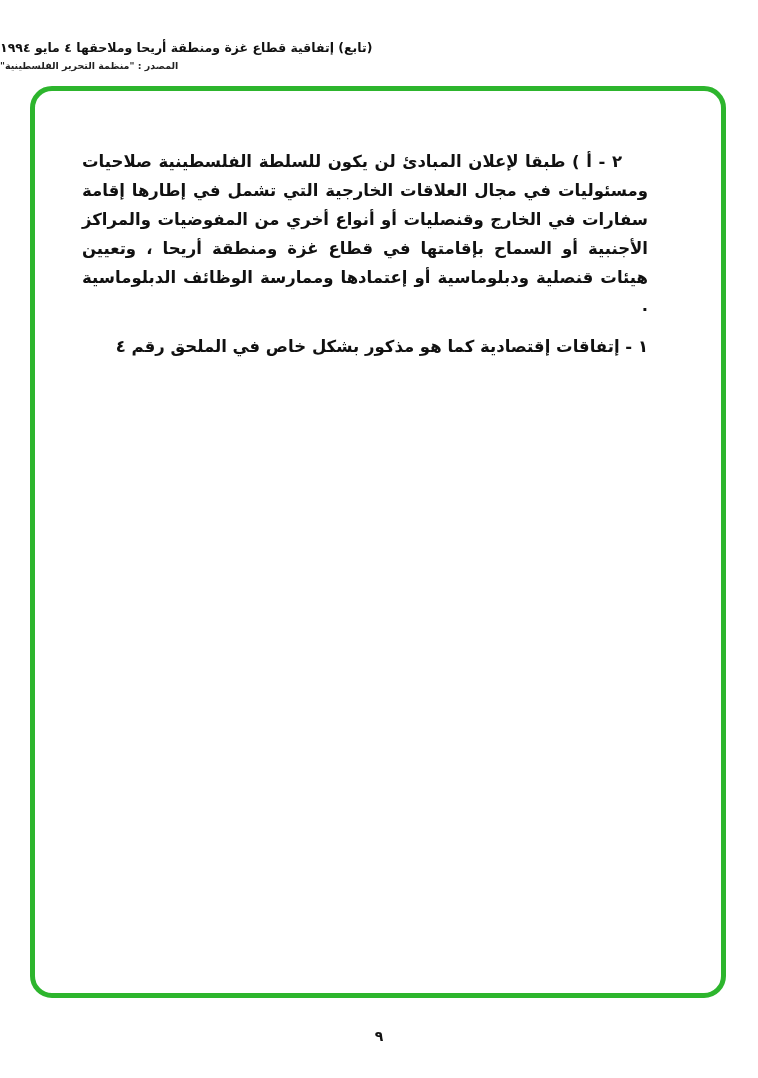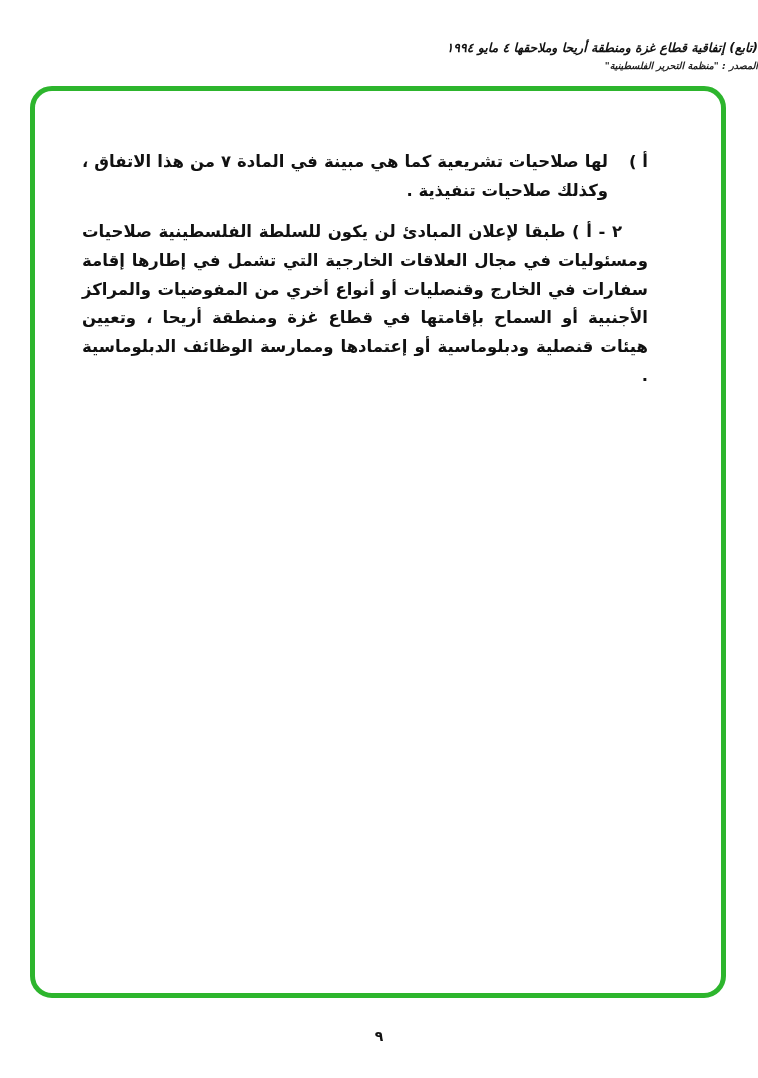--- a/index.html
+++ b/index.html
@@ -12,23 +12,22 @@
     background: #ffffff;
     font-family: "DejaVu Sans", sans-serif;
     color: #111;
     overflow: hidden;
   }
   .header {
     position: absolute;
     top: 40px;
     left: 0;
     width: 100%;
-    text-align: right;
+    text-align: left;
     direction: rtl;
-    font-style: italic;
   }
   .header-title {
     font-size: 12.5px;
     font-weight: 700;
     letter-spacing: 0.2px;
   }
   .header-source {
     margin-top: 5px;
     font-size: 9.5px;
     font-weight: 700;
@@ -84,33 +83,34 @@
 
   <div class="header">
     <div class="header-title">(تابع) إتفاقية قطاع غزة ومنطقة أريحا وملاحقها  ٤ مايو ١٩٩٤</div>
     <div class="header-source">المصدر :  "منظمة التحرير الفلسطينية"</div>
   </div>
 
   <div class="frame"></div>
 
   <div class="doc-body">
 
-    <p class="para hang">
-      <span class="marker">أ )</span><span>لها صلاحيات تشريعية كما هي مبينة في المادة ٧ من هذا الاتفاق ، وكذلك صلاحيات تنفيذية .</span>
-    </p>
 
 
 
 
     <p class="para first-indent">
       <span class="marker-inline">٢ - أ )</span>
       <span>طبقا لإعلان المبادئ لن يكون للسلطة الفلسطينية صلاحيات ومسئوليات في مجال العلاقات الخارجية التي تشمل في إطارها إقامة سفارات في الخارج وقنصليات أو أنواع أخري من المفوضيات والمراكز الأجنبية أو السماح بإقامتها في قطاع غزة ومنطقة أريحا ، وتعيين هيئات قنصلية ودبلوماسية أو إعتمادها وممارسة الوظائف الدبلوماسية .</span>
     </p>
 
 
+    <p class="para">
+      <span class="marker-inline">١ -</span>
+      <span>إتفاقات إقتصادية كما هو مذكور بشكل خاص في الملحق رقم ٤</span>
+    </p>
 
   </div>
 
   <div class="footer">
     <span class="page-number">٩</span>
   </div>
 
 </div>
 
 </body></html>

